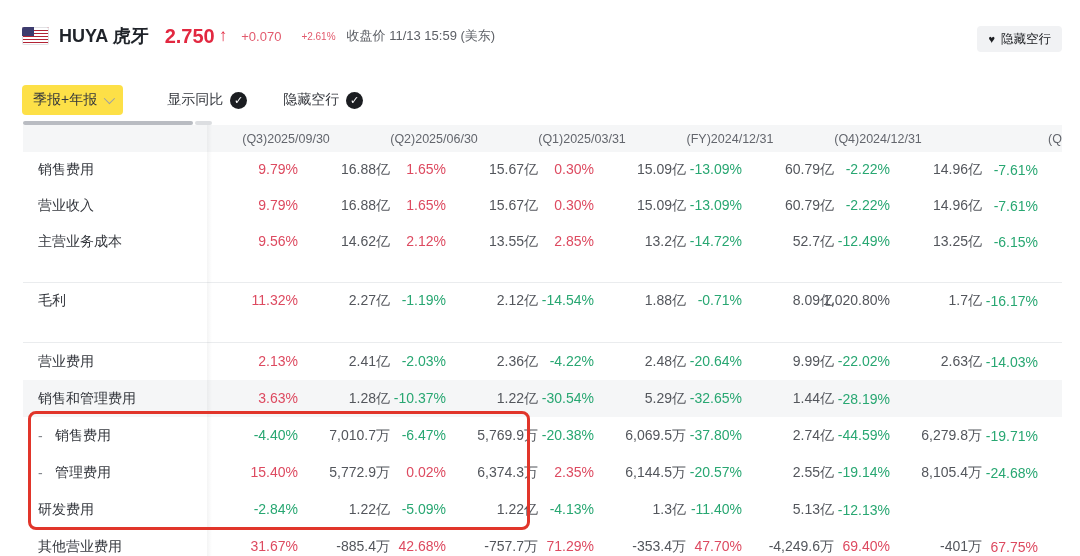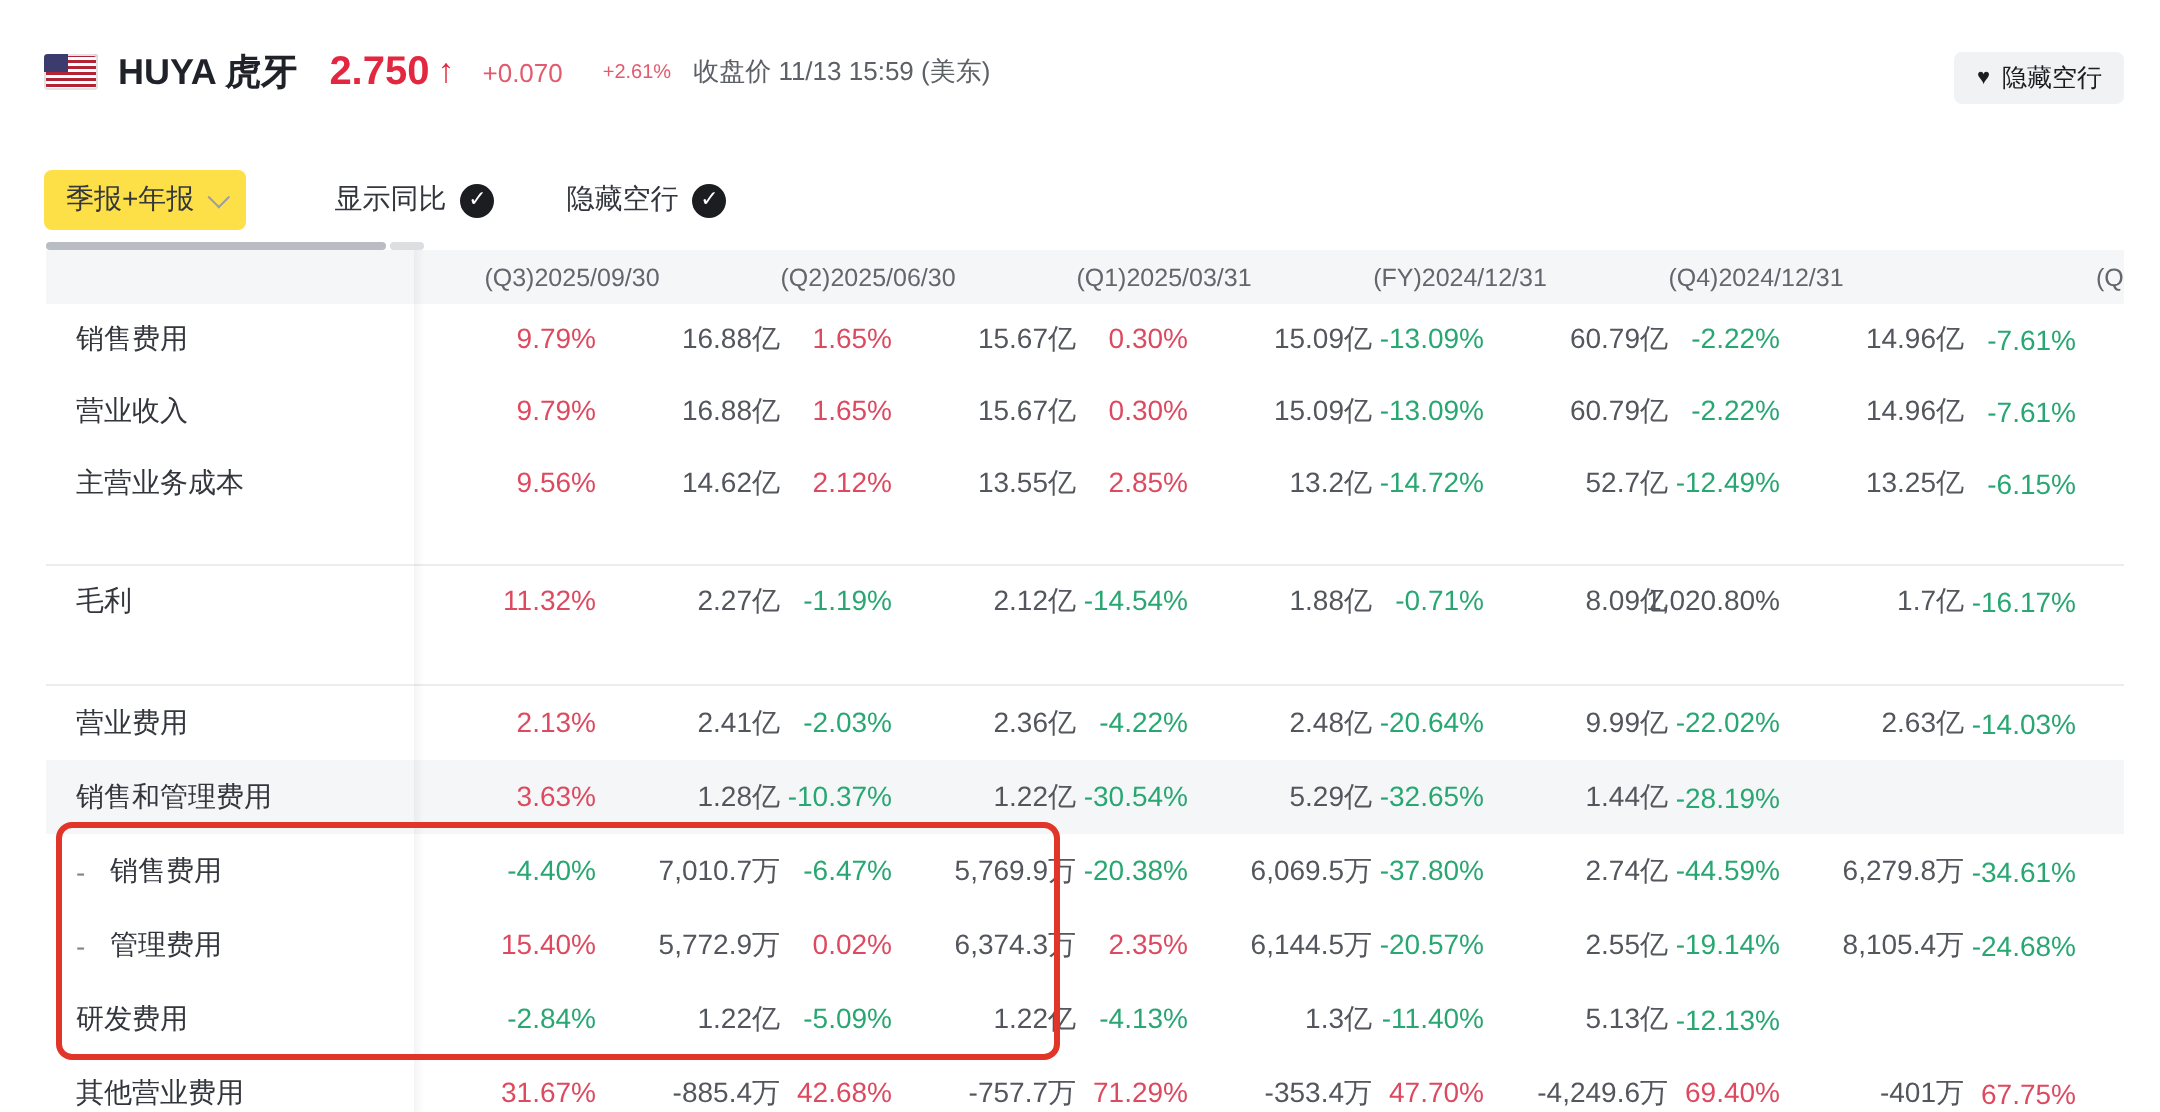--- a/index.html
+++ b/index.html
@@ -308,21 +308,21 @@
             </div>
             <div class="cg">
               <div class="pct down">-37.80%</div>
               <div class="val">2.74亿</div>
             </div>
             <div class="cg">
               <div class="pct down">-44.59%</div>
               <div class="val">6,279.8万</div>
             </div>
             <div class="cg last">
-              <div class="pct down">-34.61%</div>
+              <div class="pct down">-19.71%</div>
               <div class="val"></div>
             </div>
           </div>
           <div class="trow h37">
             <div class="tlabel">
               <span class="dash">-</span>
               <span>管理费用</span>
             </div>
             <div class="cg">
               <div class="pct up">15.40%</div>

